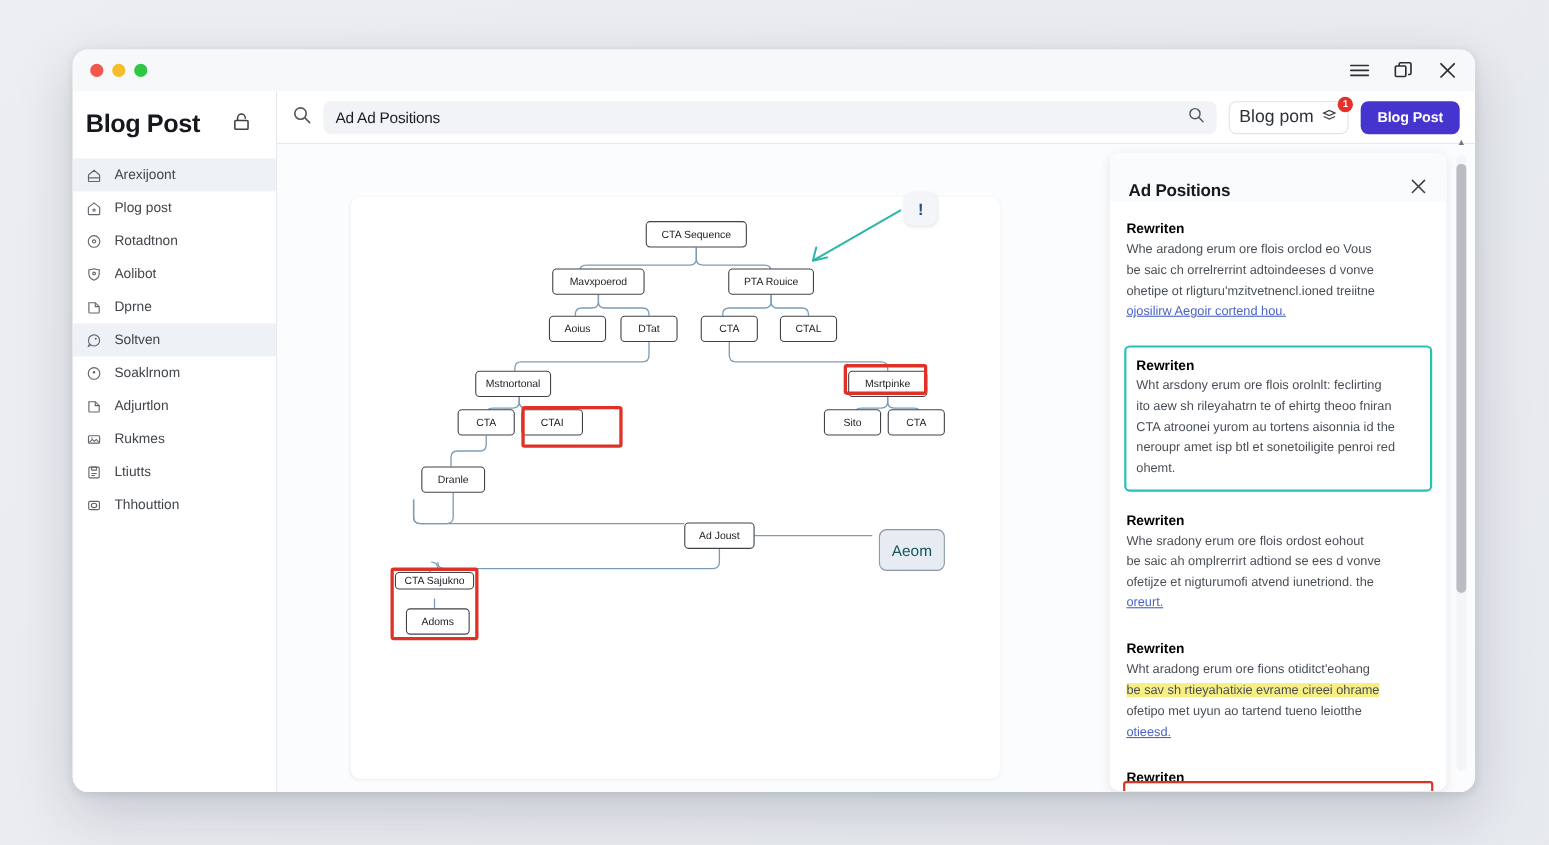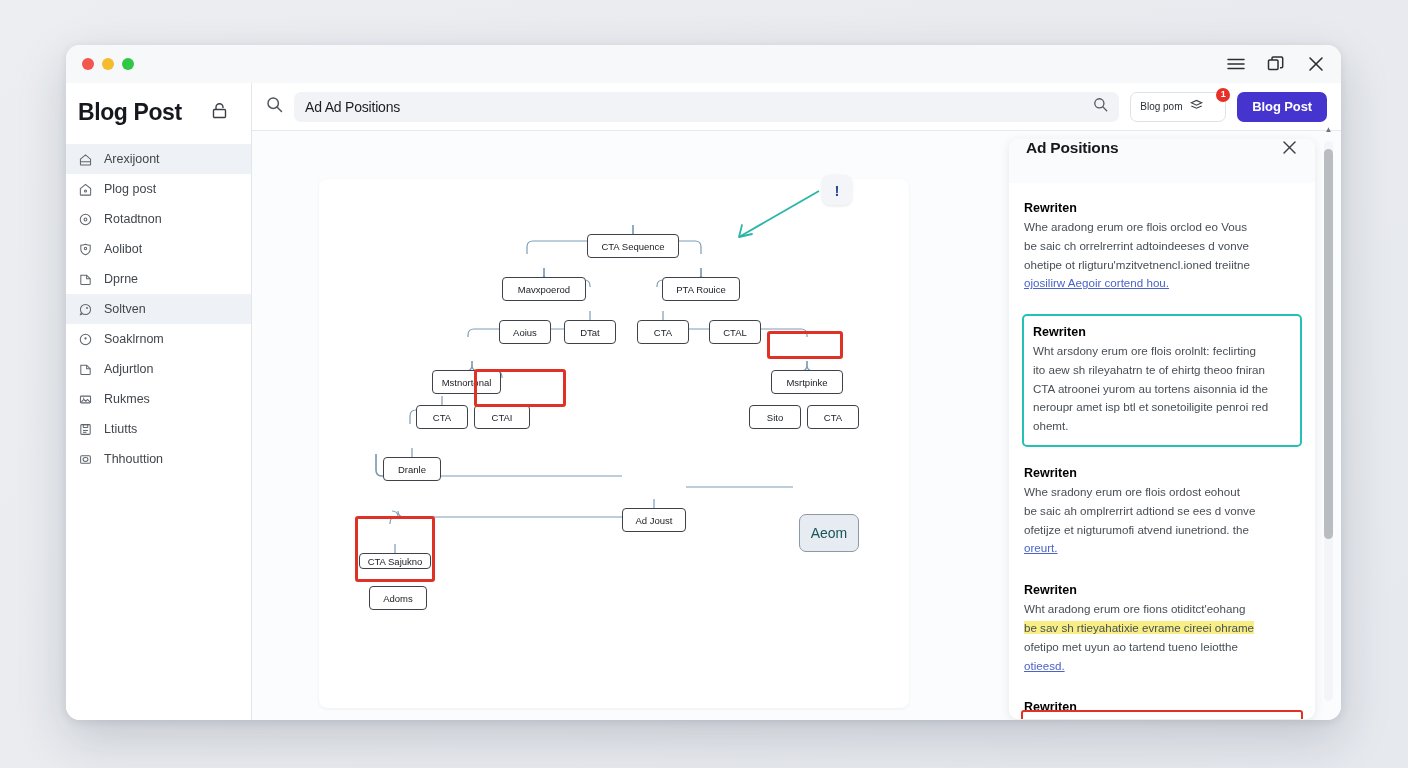--- a/index.html
+++ b/index.html
@@ -99,21 +99,21 @@
     letter-spacing: -.2px;
   }
   .search-right { color: #52585f; display: block; }
   .pill {
     height: 30px; min-width: 96px;
     border: 1px solid #dfe3e8; border-radius: 7px;
     background: #fff;
     display: flex; align-items: center; gap: 7px;
     padding: 0 9px; position: relative;
   }
-  .pill-text { font-size: 10px; color: #2b3036; white-space: nowrap; }
+  .pill-text { font-size: 16px; color: #2b3036; white-space: nowrap; }
   .pill-ico { color: #3c4248; display: block; }
   .badge {
     position: absolute; top: -5px; right: -5px;
     min-width: 14px; height: 14px; padding: 0 3px;
     background: #e8302a; color: #fff;
     border-radius: 8px; font-size: 9px; font-weight: 700;
     display: flex; align-items: center; justify-content: center;
     line-height: 1;
   }
   .btn-primary {
@@ -145,21 +145,20 @@
 
   .node {
     position: absolute;
     background: #fff;
     border: 1px solid #3f4349;
     border-radius: 4px;
     display: flex; align-items: center; justify-content: center;
     font-size: 9.5px; color: #191c20;
     white-space: nowrap; padding: 0 6px;
     filter: blur(.2px);
-    margin-top: 33px;
   }
   .node.atom {
     background: #e6ecf1; border: 1px solid #8d99a6;
     border-radius: 7px; color: #19545b; font-size: 14px;
     filter: none;
   }
   .sel-red {
     position: absolute;
     border: 3px solid #e03127;
     border-radius: 3px;
@@ -183,21 +182,21 @@
     right: 26px; top: 8px;
     width: 306px; height: 580px;
     background: #fff;
     border-radius: 9px;
     box-shadow: 0 2px 10px rgba(40,50,65,.10);
     display: flex; flex-direction: column;
     overflow: hidden;
   }
   .panel-head {
     flex: 0 0 44px;
-    display: flex; align-items: flex-start; justify-content: space-between;
+    display: flex; align-items: flex-end; justify-content: space-between;
     padding: 0 17px;
     background: #fafbfc;
   }
   .panel-title { font-size: 15.5px; font-weight: 700; color: #16191d; letter-spacing: -.2px; }
   .panel-close { color: #3a4046; cursor: pointer; display: block; }
   .panel-body {
     flex: 1; overflow: hidden; position: relative;
     padding: 14px 13px 0 13px;
   }
   .entry { position: relative; margin-bottom: 17px; padding: 4px 2px; }

